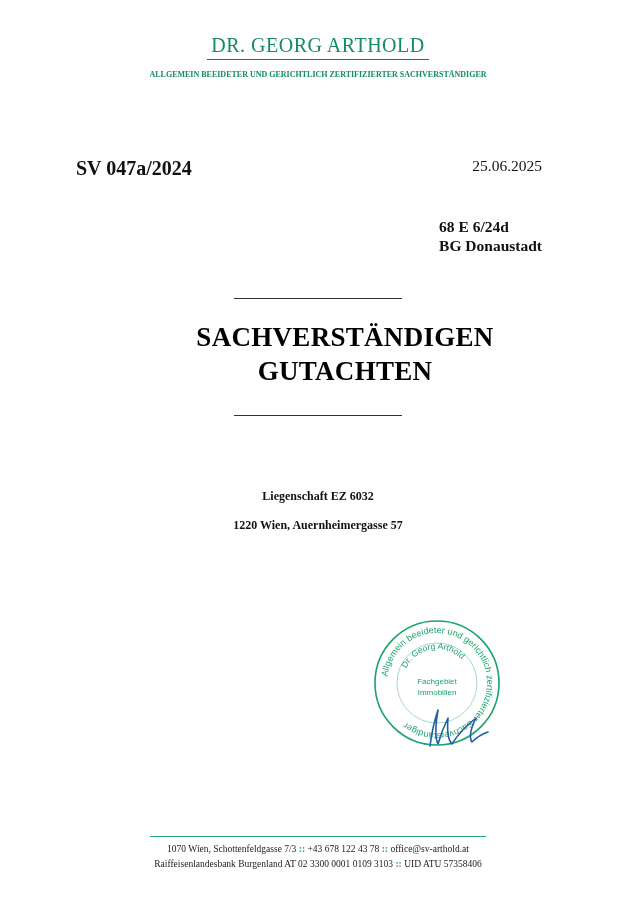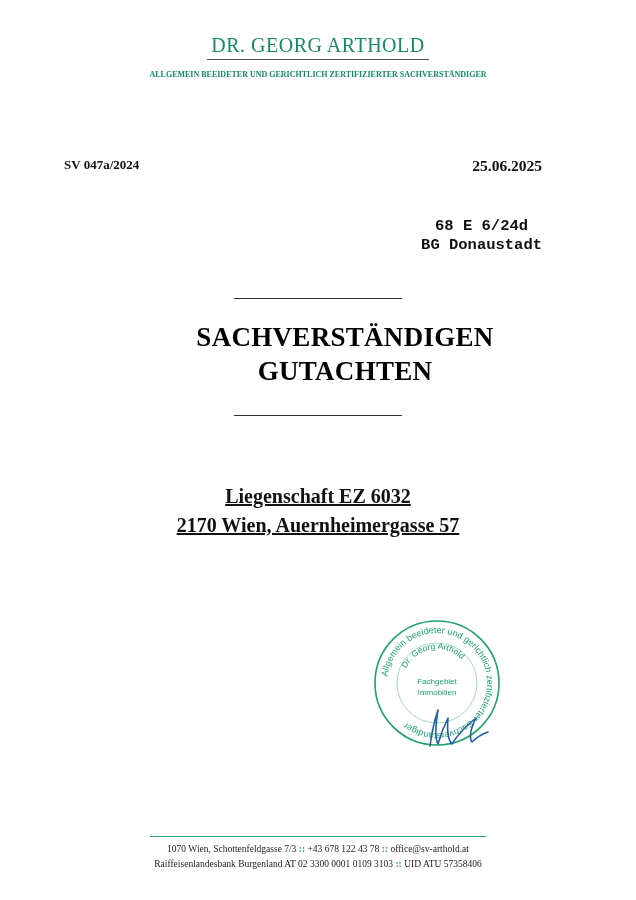--- a/index.html
+++ b/index.html
@@ -5,28 +5,28 @@
     html, body { margin: 0; padding: 0; background: #ffffff; }
     body { width: 636px; height: 900px; position: relative; overflow: hidden; font-family: "Liberation Serif", serif; color: #111; }
     .page { position: absolute; left: 0; top: 0; width: 636px; height: 664px; background: #fff; }
     .center { position: absolute; left: 0; width: 636px; text-align: center; }
 
     .brand-name { top: 34px; font-size: 20px; color: #148a68; letter-spacing: 0.5px; font-family: "Liberation Serif", serif; }
     .brand-rule { position: absolute; top: 59px; left: 207px; width: 222px; height: 1px; background: #555; }
     .brand-sub { top: 70px; font-size: 8px; font-weight: bold; color: #148a68; letter-spacing: 0px; }
     .brand-field { top: 88px; font-size: 9.5px; color: #222; }
 
-    .ref-left { position: absolute; left: 64px; top: 157px; font-size: 13px; font-weight: bold; }
-    .ref-right { position: absolute; right: 94px; top: 157px; font-size: 15.5px; font-weight: bold; text-align: center; }
-    .court { position: absolute; right: 94px; top: 217px; font-size: 15.5px; font-weight: bold; text-align: center; line-height: 19px; font-family: Liberation Mono, monospace; }
+    .ref-left { position: absolute; left: 76px; top: 157px; font-size: 20px; font-weight: bold; }
+    .ref-right { position: absolute; right: 94px; top: 157px; font-size: 15.5px; font-weight: normal; text-align: center; }
+    .court { position: absolute; right: 94px; top: 217px; font-size: 15.5px; font-weight: bold; text-align: left; line-height: 19px; }
 
     .title-rule { position: absolute; left: 234px; width: 168px; height: 1px; background: #333; }
     .title { top: 320px; font-size: 27px; font-weight: bold; color: #000000; line-height: 34px; letter-spacing: 0.3px; padding-left: 27px; }
 
-    .prop { font-size: 20px; font-weight: bold; line-height: 29px; top: 482px; text-decoration: underline; }
+    .prop { font-size: 12px; font-weight: bold; line-height: 29px; top: 482px; }
 
     .stamp { position: absolute; left: 372px; top: 618px; width: 130px; height: 130px; }
 
     .footer-rule { position: absolute; top: 836px; left: 150px; width: 336px; height: 1px; background: #2aa380; }
     .footer { top: 842px; font-size: 9.5px; line-height: 15px; color: #222; }
     .sep { color: #2aa380; font-weight: bold; }
   </style>
 </head>
 <body>
 
@@ -45,21 +45,21 @@
 
   <div class="title-rule" style="top:298px;"></div>
   <div class="center title">
     <div>SACHVERSTÄNDIGEN</div>
     <div>GUTACHTEN</div>
   </div>
   <div class="title-rule" style="top:415px;"></div>
 
   <div class="center prop">
     <div>Liegenschaft EZ 6032</div>
-    <div>2170 Wien, Auernheimergasse 57</div>
+    <div>1220 Wien, Auernheimergasse 57</div>
   </div>
 
   <div class="stamp">
     <svg width="130" height="130" viewBox="0 0 130 130">
       <defs>
         <path id="ringPath" d="M 65 65 m -50 0 a 50 50 0 1 1 100 0 a 50 50 0 1 1 -100 0"></path>
         <path id="innerPath" d="M 65 65 m -34 0 a 34 34 0 1 1 68 0"></path>
       </defs>
       <circle cx="65" cy="65" r="62" fill="none" stroke="#1aa36a" stroke-width="1.6"></circle>
       <circle cx="65" cy="65" r="40" fill="none" stroke="#1aa36a" stroke-width="0.8" opacity="0.5"></circle>

